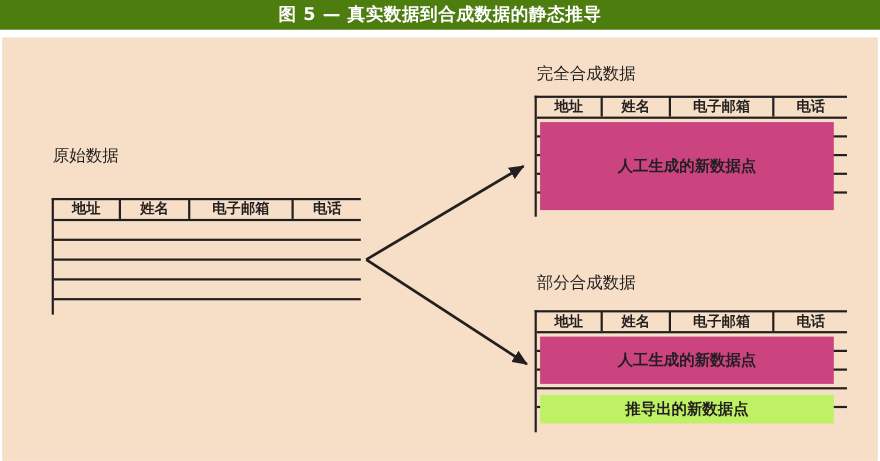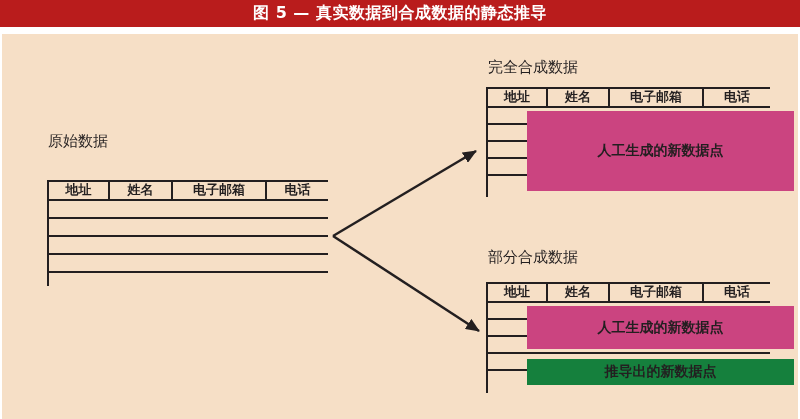--- a/index.html
+++ b/index.html
@@ -8,21 +8,21 @@
     background: #ffffff;
     font-family: "DejaVu Sans", "Liberation Sans", sans-serif;
     position: relative;
     overflow: hidden;
   }
   .abs { position: absolute; }
 
   
   .title-bar {
     left: 0; top: 0; width: 800px; height: 27px;
-    background: #b91c1c;
+    background: #4d7c0f;
     display: flex; align-items: center; justify-content: center;
   }
   .title-bar span {
     color: #ffffff; font-weight: bold; font-size: 16px; letter-spacing: 0.5px;
   }
 
   
   .panel {
     left: 2px; top: 34px; width: 796px; height: 385px;
     background: #f6dfc6;
@@ -65,24 +65,23 @@
   .brow-r { height: 17px; }          
   .brow-r-end { height: 16px; }
   .osh-l { height: 13px; }
   .osh-r { height: 5px; }
 
   
   .overlay {
     display: flex; align-items: center; justify-content: center;
     font-weight: bold; font-size: 14px; color: #231f20;
     white-space: nowrap;
-    margin-left: 36px;
   }
   .overlay.pink { background: #cb4480; }
-  .overlay.orange { background: #15803d; }
+  .overlay.orange { background: #bef264; }
 
   .arrows { left: 0; top: 0; pointer-events: none; }
   .arrows line { stroke: #231f20; stroke-width: 2.5px; }
 </style>
 </head>
 <body>
 
 <div class="abs title-bar">
   <span>图 5 — 真实数据到合成数据的静态推导</span>
 </div>

